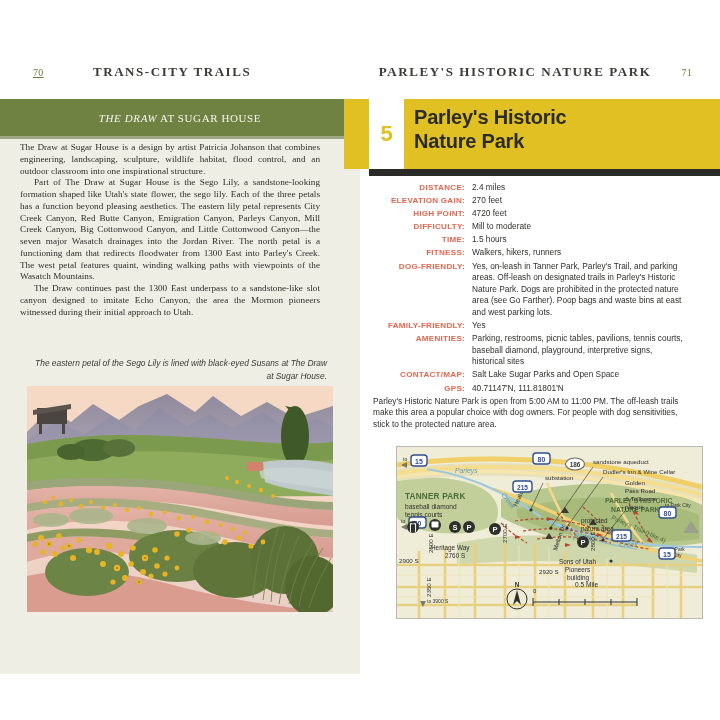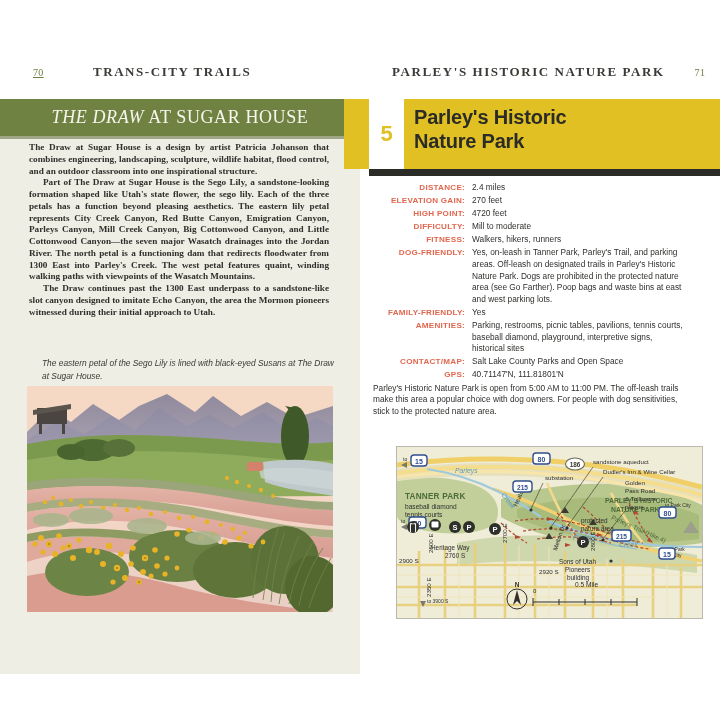--- a/index.html
+++ b/index.html
@@ -17,52 +17,52 @@
   .runhead{position:absolute;top:64px;height:16px;display:flex;align-items:center;}
   .folio{
     font-family:"Liberation Serif",serif;font-size:10px;color:#6b8040;letter-spacing:.3px;
   }
   .runtitle{
     font-family:"Liberation Serif",serif;font-size:13px;letter-spacing:1.55px;
     color:#3a3a36;font-weight:600;white-space:nowrap;
   }
   .rh-left{left:33px;width:300px;}
   .rh-left .folio{width:60px;text-decoration:underline;}
-  .rh-right{right:28px;width:300px;justify-content:flex-start;}
+  .rh-right{right:28px;width:300px;justify-content:flex-end;}
   .rh-right .folio{width:40px;text-align:right;}
   .rh-right .runtitle{margin-right:30px;}
 
   
   .left-tint{
     position:absolute;left:0;top:99px;width:360px;height:575px;background:#eeeee4;
   }
   .green-bar{
     position:absolute;left:0;top:99px;width:360px;height:37px;
     background:#6f8242;display:flex;align-items:center;justify-content:center;
   }
   .green-bar .ttl{
-    font-family:"Liberation Serif",serif;font-size:18px;color:#f7f6ee;
+    font-family:"Liberation Serif",serif;font-size:11px;color:#f7f6ee;
     letter-spacing:.6px;white-space:nowrap;
   }
   .green-bar .ttl em{font-style:italic;}
   .green-bar-shadow{
     position:absolute;left:0;top:136px;width:360px;height:3px;background:#5d7038;opacity:.55;
   }
   .body-col{
-    position:absolute;left:29px;top:142px;width:300px;font-weight:bold;
+    position:absolute;left:20px;top:142px;width:300px;
   }
   .body-col p{
     margin:0;font-family:"Liberation Serif",serif;font-size:9.2px;line-height:11.75px;
     color:#2f2f2c;text-align:justify;
   }
   .body-col p.indent{text-indent:14px;}
   .caption{
-    position:absolute;left:42px;top:357px;width:300px;
+    position:absolute;left:27px;top:357px;width:300px;
     font-family:"Liberation Sans",sans-serif;font-size:8.4px;line-height:12.5px;
-    font-style:italic;color:#3a3a36;
+    font-style:italic;color:#3a3a36;text-align:right;
   }
 
   
   .photo{
     position:absolute;left:27px;top:386px;width:306px;height:226px;overflow:hidden;
     background:#c9b9a8;
   }
   .photo svg{display:block;}
 
   
@@ -335,38 +335,42 @@
       </div>
     <div class="spec-row">
         <div class="spec-label">HIGH POINT:</div>
         <div class="spec-value">4720 feet</div>
       </div>
     <div class="spec-row">
         <div class="spec-label">DIFFICULTY:</div>
         <div class="spec-value">Mill to moderate</div>
       </div>
     <div class="spec-row">
+        <div class="spec-label">TIME:</div>
+        <div class="spec-value">1.5 hours</div>
+      </div>
+    <div class="spec-row">
         <div class="spec-label">FITNESS:</div>
         <div class="spec-value">Walkers, hikers, runners</div>
       </div>
     <div class="spec-row">
         <div class="spec-label">DOG-FRIENDLY:</div>
         <div class="spec-value">Yes, on-leash in Tanner Park, Parley's Trail, and parking areas. Off-leash on designated trails in Parley's Historic Nature Park. Dogs are prohibited in the protected nature area (see Go Farther). Poop bags and waste bins at east and west parking lots.</div>
       </div>
     <div class="spec-row">
         <div class="spec-label">FAMILY-FRIENDLY:</div>
         <div class="spec-value">Yes</div>
       </div>
     <div class="spec-row">
         <div class="spec-label">AMENITIES:</div>
         <div class="spec-value">Parking, restrooms, picnic tables, pavilions, tennis courts, baseball diamond, playground, interpretive signs, historical sites</div>
       </div>
     <div class="spec-row">
         <div class="spec-label">CONTACT/MAP:</div>
-        <div class="spec-value">Salt Lake County Parks and Open Space</div>
+        <div class="spec-value">Salt Lake Sugar Parks and Open Space</div>
       </div>
     <div class="spec-row">
         <div class="spec-label">GPS:</div>
         <div class="spec-value">40.71147'N, 111.81801'N</div>
       </div>
     <div class="spec-row">
         <div class="spec-value">Parley's Historic Nature Park is open from 5:00 AM to 11:00 PM. The off-leash trails make this area a popular choice with dog owners. For people with dog sensitivities, stick to the protected nature area.</div>
       </div>
   </div>
 

